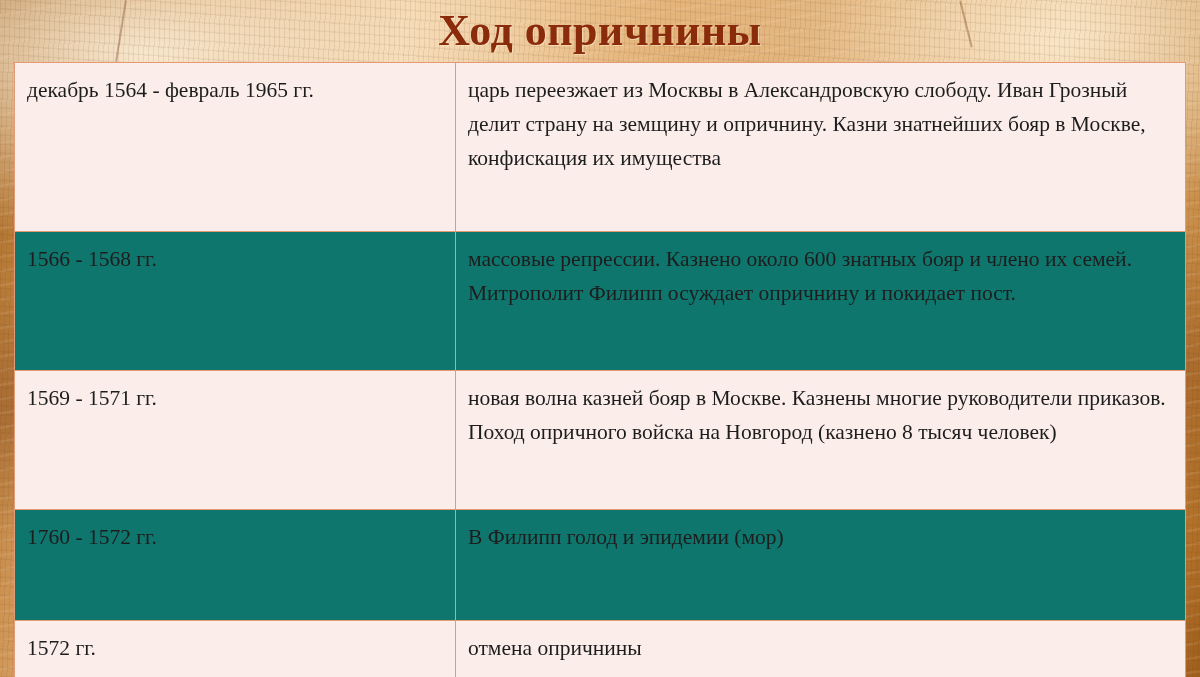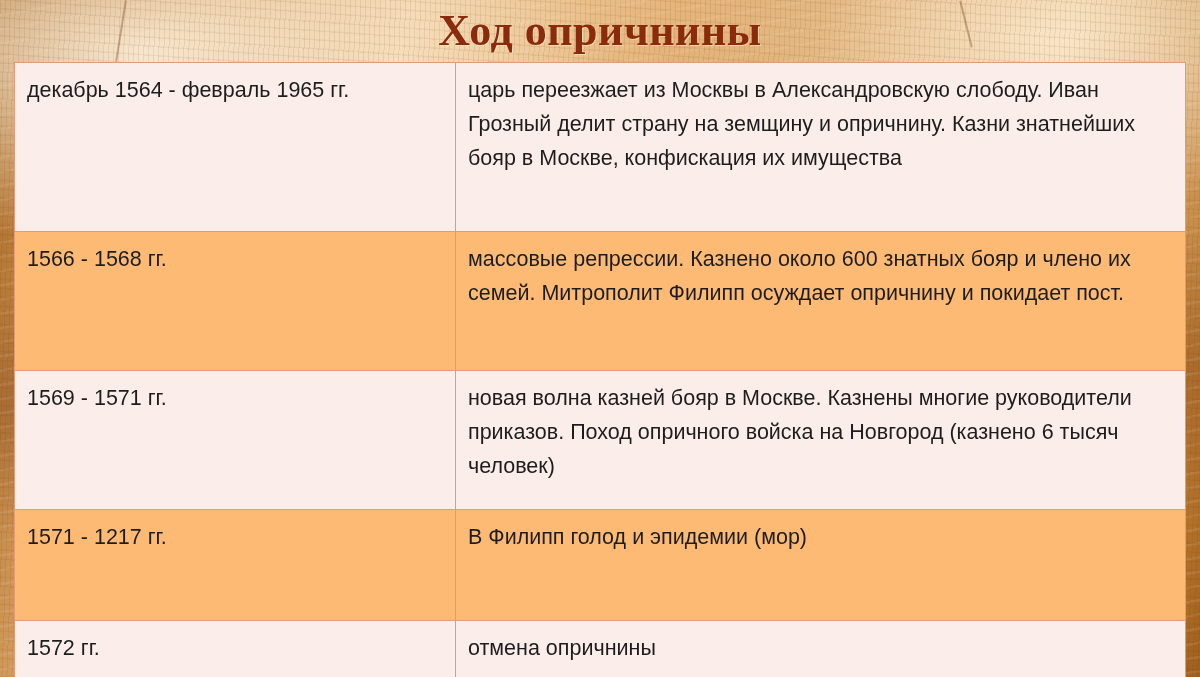--- a/index.html
+++ b/index.html
@@ -74,28 +74,28 @@
     width: 100%;
     border-collapse: collapse;
     table-layout: fixed;
     background: #fbeee8;
     border: 1px solid #e8a07c;
   }
   table.timeline td {
     border: 1px solid #e49a74;
     vertical-align: top;
     padding: 10px 4px 12px 12px;
-    font-family: Liberation Sans, sans-serif;
+    font-family: Liberation Serif, serif;
     font-size: 21.5px;
     line-height: 34px;
     color: #1d1d1d;
   }
   td.col-period { width: 424px; }
   tr.shade-light td { background: #fbeeea; }
-  tr.shade-dark  td { background: #fdba74; }
+  tr.shade-dark  td { background: #0f766e; }
   tr.row-1 td { height: 146px; }
   tr.row-2 td { height: 116px; }
   tr.row-3 td { height: 116px; }
   tr.row-4 td { height: 88px; }
   tr.row-5 td { height: 92px; }
 </style>
 </head>
 <body>
 
 <div class="slide">
@@ -112,24 +112,24 @@
         <tr class="row-1 shade-light">
           <td class="col-period">декабрь 1564 - февраль 1965 гг.</td>
           <td class="col-events">царь переезжает из Москвы в Александровскую слободу. Иван Грозный делит страну на земщину и опричнину. Казни знатнейших бояр в Москве, конфискация их имущества</td>
         </tr>
         <tr class="row-2 shade-dark">
           <td class="col-period">1566 - 1568 гг.</td>
           <td class="col-events">массовые репрессии. Казнено около 600 знатных бояр и члено их семей. Митрополит Филипп осуждает опричнину и покидает пост.</td>
         </tr>
         <tr class="row-3 shade-light">
           <td class="col-period">1569 - 1571 гг.</td>
-          <td class="col-events">новая волна казней бояр в Москве. Казнены многие руководители приказов. Поход опричного войска на Новгород (казнено 6 тысяч человек)</td>
+          <td class="col-events">новая волна казней бояр в Москве. Казнены многие руководители приказов. Поход опричного войска на Новгород (казнено 8 тысяч человек)</td>
         </tr>
         <tr class="row-4 shade-dark">
-          <td class="col-period">1571 - 1217 гг.</td>
+          <td class="col-period">1760 - 1572 гг.</td>
           <td class="col-events">В Филипп голод и эпидемии (мор)</td>
         </tr>
         <tr class="row-5 shade-light">
           <td class="col-period">1572 гг.</td>
           <td class="col-events">отмена опричнины</td>
         </tr>
       </tbody>
     </table>
   </div>
 </div>

